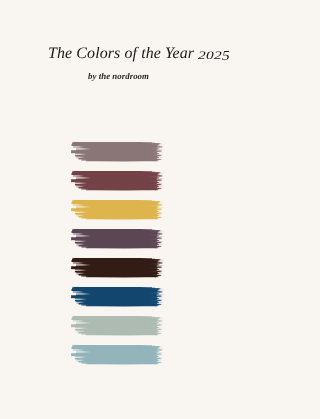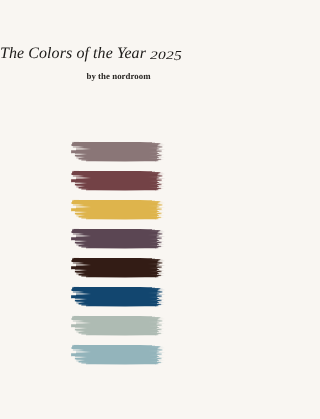--- a/index.html
+++ b/index.html
@@ -6,36 +6,36 @@
   html,body{margin:0;padding:0;}
   body{
     width:236px;height:419px;overflow:hidden;
     background:#f9f6f2;
     font-family:"Liberation Serif",serif;
     -webkit-font-smoothing:antialiased;text-rendering:geometricPrecision;
   }
   .page{position:relative;width:236px;height:419px;background:#f9f6f2;}
   .title{
     position:absolute;left:0;top:45px;width:230px;
-    text-align:left;
+    text-align:right;
     font-style:italic;font-size:15.95px;line-height:17px;
     color:#1c1a18;letter-spacing:0.1px;
   }
   .osf{white-space:nowrap;}
   .osf-d{
     display:inline-block;
     transform:translateY(-0.015em) scale(0.97,0.72);
     transform-origin:left bottom;
     letter-spacing:0;
   }
   .osf-desc{transform:translateY(0.10em) scale(0.97,0.86);transform-origin:left bottom;}
   .subtitle{
     position:absolute;left:2px;top:72px;width:233px;
     text-align:center;
-    font-weight:bold;font-size:8.8px;line-height:9px;
+    font-style:italic;font-weight:bold;font-size:8.8px;line-height:9px;
     color:#2a2724;letter-spacing:0.05px;
   }
   .swatches{position:absolute;left:0;top:138px;width:236px;}
   .swatch{display:block;width:236px;height:29px;}
   .swatch svg{display:block;}
 </style>
 </head>
 <body>
 
 <div class="page">

